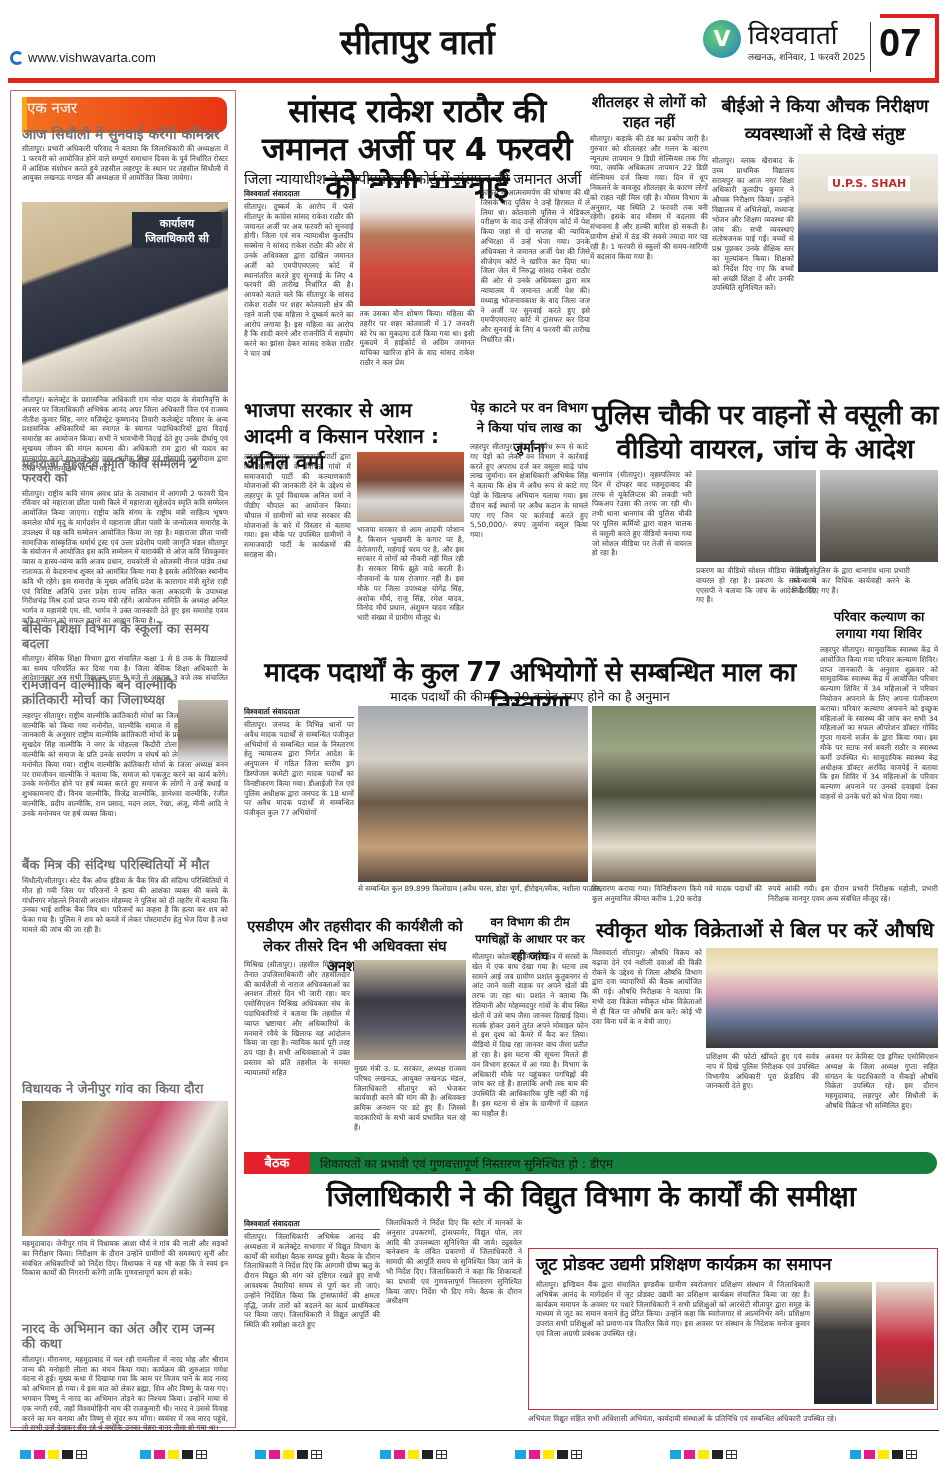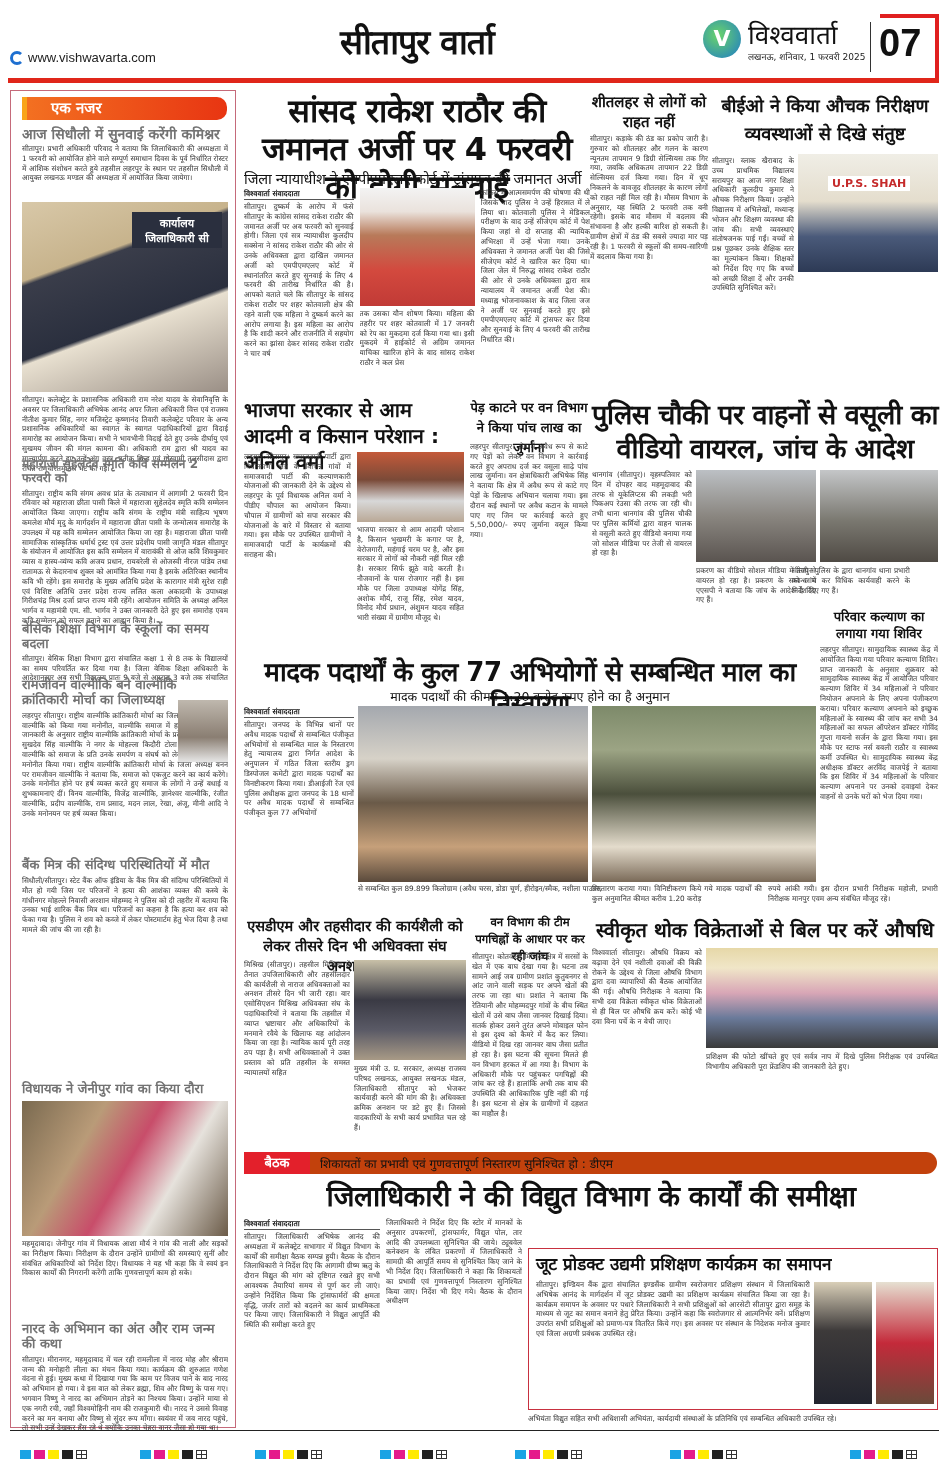--- a/index.html
+++ b/index.html
@@ -9,36 +9,36 @@
 .ie{width:14px;height:14px;border-radius:50%;border:3px solid #1e6fd0;border-right-color:transparent;display:inline-block}
 .mast-title{left:340px;top:18px;font-size:34px;font-weight:bold;font-family:"DejaVu Sans",sans-serif;letter-spacing:-1px}
 .logo{left:703px;top:20px;width:38px;height:38px;border-radius:50%;background:radial-gradient(circle at 40% 40%,#6ad46a,#1d7ac8);color:#fff;font-weight:bold;font-size:22px;text-align:center;line-height:38px}
 .brand{left:748px;top:16px;font-size:26px;font-weight:normal}
 .brand-date{left:748px;top:50px;font-size:9px;color:#222}
 .pageno{left:870px;top:22px;font-size:38px;font-weight:bold;font-family:"Liberation Sans",sans-serif;border-left:1px solid #333;padding-left:8px;height:50px}
 .redcorner{left:935px;top:14px;width:4px;height:64px;background:#e0201f}
 .redcorner2{left:880px;top:14px;width:59px;height:4px;background:#e0201f}
 .redrule{left:8px;top:78px;width:931px;height:5px;background:#e0261a}
 .leftbox{left:10px;top:90px;width:226px;height:1338px;border:1.5px solid #c56a7a}
-.eknazar{left:22px;top:97px;width:205px;height:23px;background:linear-gradient(90deg,#f37021,#e83512);border-radius:0 10px 10px 0;color:#fff;font-weight:bold;font-size:15px;padding-left:24px;line-height:23px;border-left:5px solid #f9a51a}
+.eknazar{left:22px;top:97px;width:205px;height:36px;background:linear-gradient(90deg,#f37021,#e83512);border-radius:0 10px 10px 0;color:#fff;font-weight:normal;font-size:15px;padding-left:0;line-height:23px;border-left:5px solid #f9a51a}
 h3{font-weight:bold;line-height:1.15}
 .lh{font-size:13px;color:#737373}
 .txt{font-size:7.3px;line-height:9.8px;color:#333;text-align:justify;overflow:hidden}
 .photo{overflow:hidden}
 .hl-big{font-weight:bold;font-size:32px;line-height:38px;text-align:center;letter-spacing:-0.5px}
 .hl-med{font-weight:bold;font-size:22px;line-height:27px;text-align:center}
 .hl-sm{font-weight:bold;font-size:16px;line-height:20px;text-align:center}
 .cols{display:flex;gap:6px}
 .col{flex:1}
 .byline{font-size:7.5px;font-weight:bold;border-bottom:1px solid #555;padding-bottom:1px;margin-bottom:2px;color:#222}
 .reg{display:flex;gap:3px;align-items:center}
 .reg span{display:inline-block;width:11px;height:9px}
 .c{background:#1ba3e4}.m{background:#e51b8b}.y{background:#ffea00}.k{background:#222}
 .cross{border:1px solid #333;width:11px;height:9px;background:linear-gradient(#333,#333) center/1px 100% no-repeat,linear-gradient(#333,#333) center/100% 1px no-repeat}
-.baithak{left:244px;top:1152px;width:693px;height:22px;background:#c2410c;border-radius:0 11px 11px 0;display:flex;align-items:center}
+.baithak{left:244px;top:1152px;width:693px;height:22px;background:#15803d;border-radius:0 11px 11px 0;display:flex;align-items:center}
 .baithak .tag{background:#e3202b;color:#fff;font-weight:bold;font-size:13px;width:66px;height:22px;line-height:22px;text-align:center}
 .baithak .sub{font-size:12px;padding-left:10px;color:#111}
 .jutebox{left:528px;top:1248px;width:410px;height:162px;border:1.5px solid #c7303f}
 </style>
 </head>
 <body>
 
 <div class="abs mast-url">
   <span class="ie"></span>
   <span>www.vishwavarta.com</span>
@@ -168,20 +168,21 @@
 <p class="abs txt" style="left:354px;top:1064px;width:112px;height:86px">मुख्य मंत्री उ. प्र. सरकार, अध्यक्ष राजस्व परिषद लखनऊ, आयुक्त लखनऊ मंडल, जिलाधिकारी सीतापुर को भेजकर कार्यवाही करने की मांग की है। अधिवक्ता क्रमिक अनशन पर डटे हुए हैं। जिससे वादकारियों के सभी कार्य प्रभावित चल रहे हैं।</p>
 
 <div class="abs hl-sm" style="left:472px;top:914px;width:116px;font-size:11.5px;line-height:17px">वन विभाग की टीम पगचिह्नों के आधार पर कर रही जांच</div>
 <p class="abs txt" style="left:472px;top:952px;width:116px;height:198px">सीतापुर। कोतवाली मिश्रिख क्षेत्र में सरसों के खेत में एक बाघ देखा गया है। घटना तब सामने आई जब ग्रामीण प्रशांत कुतुबनगर से आंट जाने वाली सड़क पर अपने खेतों की तरफ जा रहा था। प्रशांत ने बताया कि रेतियानी और मोहम्मदपुर गांवों के बीच स्थित खेतों में उसे बाघ जैसा जानवर दिखाई दिया। सतर्क होकर उसने तुरंत अपने मोबाइल फोन से इस दृश्य को कैमरे में कैद कर लिया। वीडियो में दिख रहा जानवर बाघ जैसा प्रतीत हो रहा है। इस घटना की सूचना मिलते ही वन विभाग हरकत में आ गया है। विभाग के अधिकारी मौके पर पहुंचकर पगचिह्नों की जांच कर रहे हैं। हालांकि अभी तक बाघ की उपस्थिति की आधिकारिक पुष्टि नहीं की गई है। इस घटना से क्षेत्र के ग्रामीणों में दहशत का माहौल है।</p>
 
 <div class="abs hl-med" style="left:592px;top:916px;width:346px;font-size:20px;line-height:28px">स्वीकृत थोक विक्रेताओं से बिल पर करें औषधि क्रय</div>
 <p class="abs txt" style="left:592px;top:948px;width:110px;height:202px">विश्ववार्ता सीतापुर। औषधि विक्रय को बढ़ावा देने एवं नशीली दवाओं की बिक्री रोकने के उद्देश्य से जिला औषधि विभाग द्वारा दवा व्यापारियों की बैठक आयोजित की गई। औषधि निरीक्षक ने बताया कि सभी दवा विक्रेता स्वीकृत थोक विक्रेताओं से ही बिल पर औषधि क्रय करें। कोई भी दवा बिना पर्चे के न बेची जाए।</p>
 <div class="abs photo" style="left:706px;top:948px;width:232px;height:100px;background:linear-gradient(#e6d8a8,#f0e6c8 20%,#d8a6b6 45%,#6a7a9a 70%,#3a3a3a)"></div>
 <div class="abs cols" style="left:706px;top:1052px;width:232px;height:98px">
   <p class="col txt">प्रशिक्षण की फोटो खींचते हुए एवं सर्वत्र नाप में दिखे पुलिस निरीक्षक एवं उपस्थित विभागीय अधिकारी पूरा फ्रेंडशिप की जानकारी देते हुए।</p>
+  <p class="col txt">अवसर पर केमिस्ट एंड ड्रगिस्ट एसोसिएशन अध्यक्ष के जिला अध्यक्ष गुप्ता सहित संगठन के पदाधिकारी व सैकड़ों औषधि विक्रेता उपस्थित रहे। इस दौरान महमूदाबाद, लहरपुर और सिधौली के औषधि विक्रेता भी सम्मिलित हुए।</p>
 </div>
 
 <div class="abs baithak">
   <div class="tag">बैठक</div>
   <div class="sub">शिकायतों का प्रभावी एवं गुणवत्तापूर्ण निस्तारण सुनिश्चित हो : डीएम</div>
 </div>
 <div class="abs hl-big" style="left:244px;top:1178px;width:694px;font-size:28px">जिलाधिकारी ने की विद्युत विभाग के कार्यों की समीक्षा</div>
 <div class="abs" style="left:244px;top:1218px;width:136px">
   <div class="byline">विश्ववार्ता संवाददाता</div>
   <p class="txt" style="height:188px">सीतापुर। जिलाधिकारी अभिषेक आनंद की अध्यक्षता में कलेक्ट्रेट सभागार में विद्युत विभाग के कार्यों की समीक्षा बैठक सम्पन्न हुयी। बैठक के दौरान जिलाधिकारी ने निर्देश दिए कि आगामी ग्रीष्म ऋतु के दौरान विद्युत की मांग को दृष्टिगत रखते हुए सभी आवश्यक तैयारियां समय से पूर्ण कर ली जाएं। उन्होंने निर्देशित किया कि ट्रांसफार्मरों की क्षमता वृद्धि, जर्जर तारों को बदलने का कार्य प्राथमिकता पर किया जाए। जिलाधिकारी ने विद्युत आपूर्ति की स्थिति की समीक्षा करते हुए</p>

